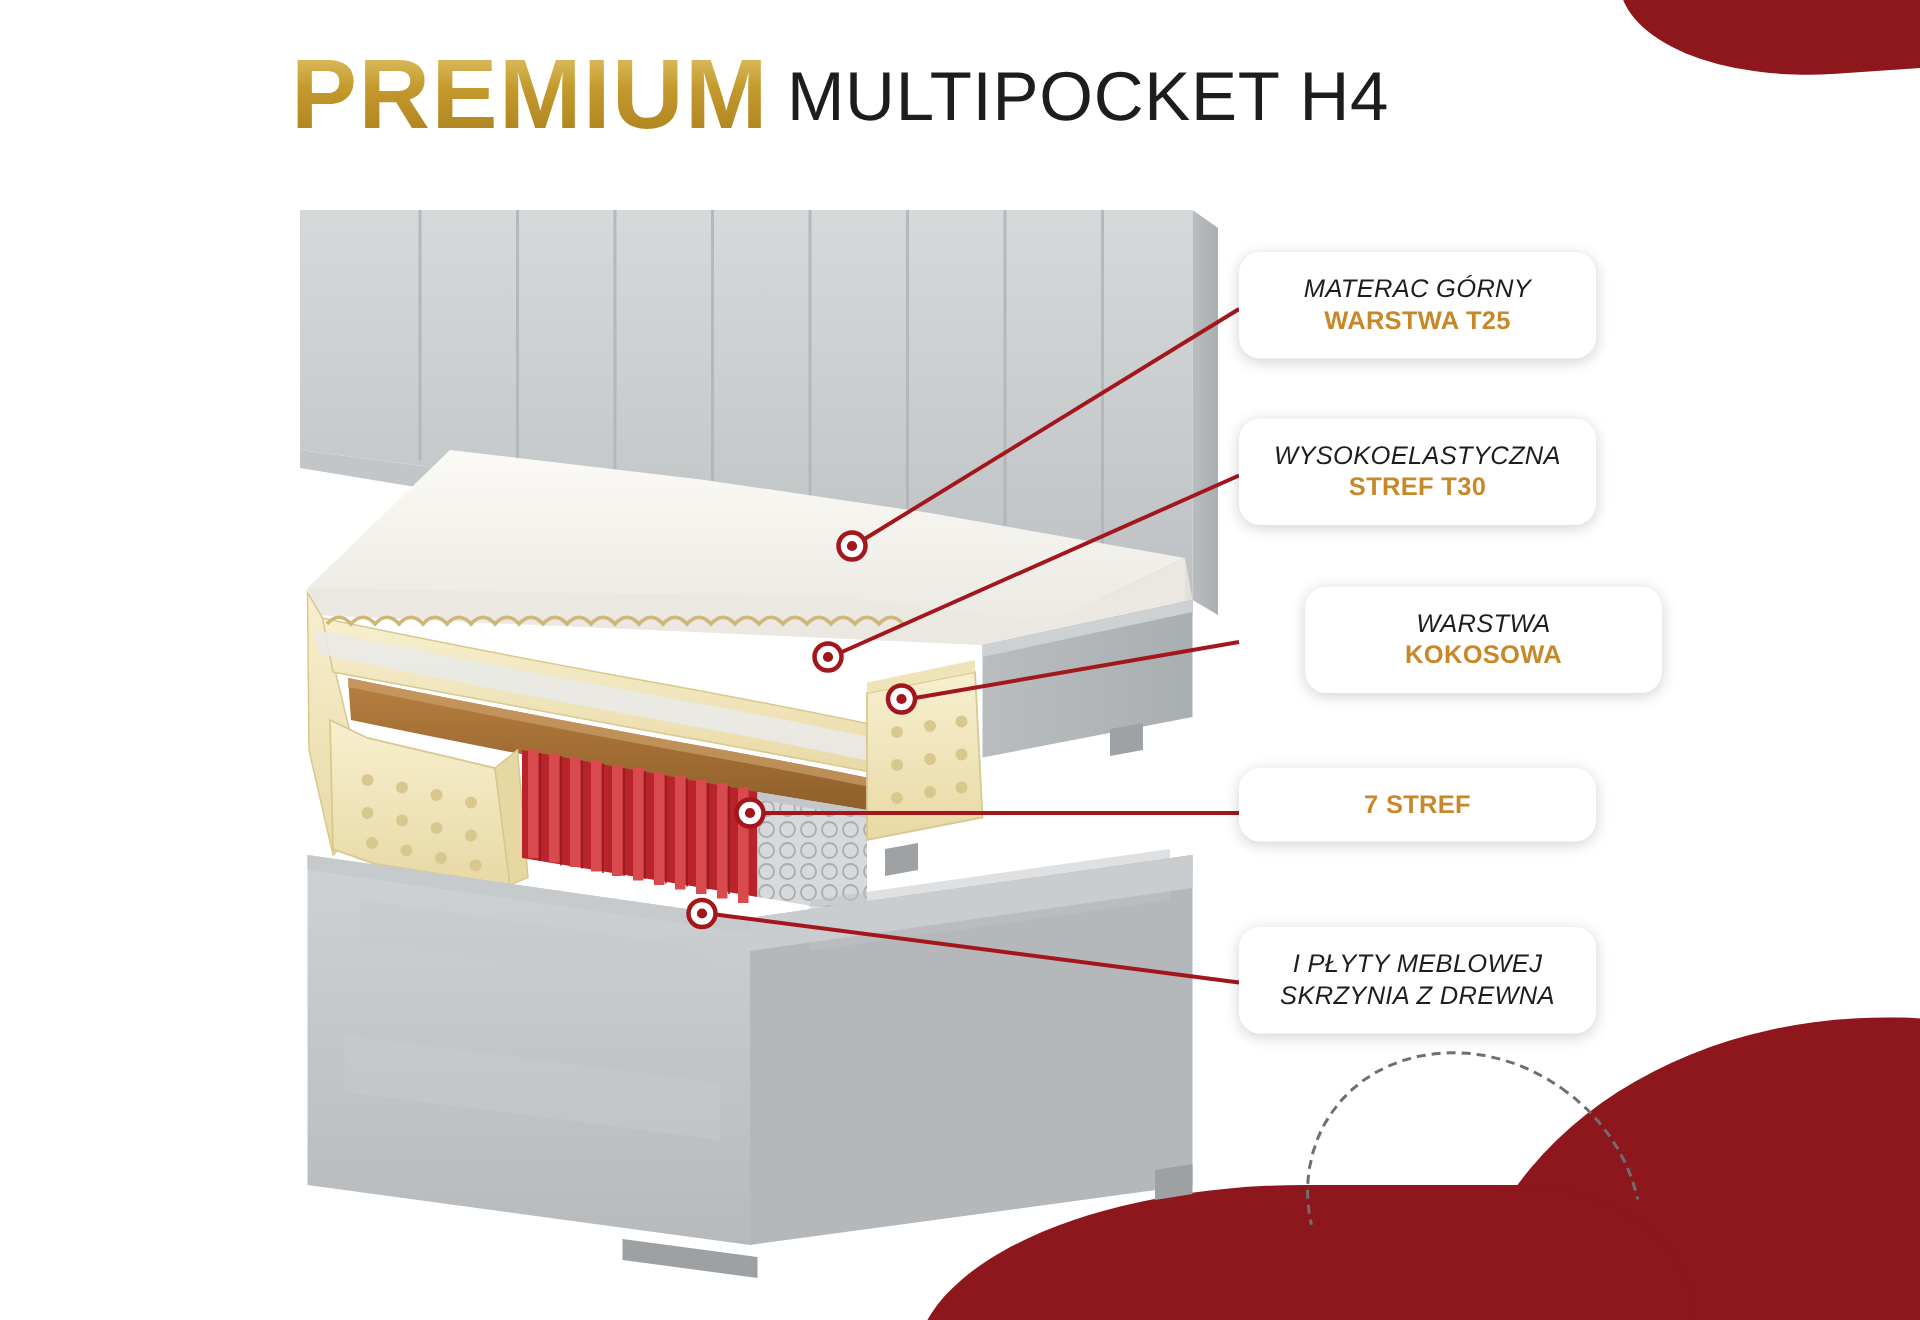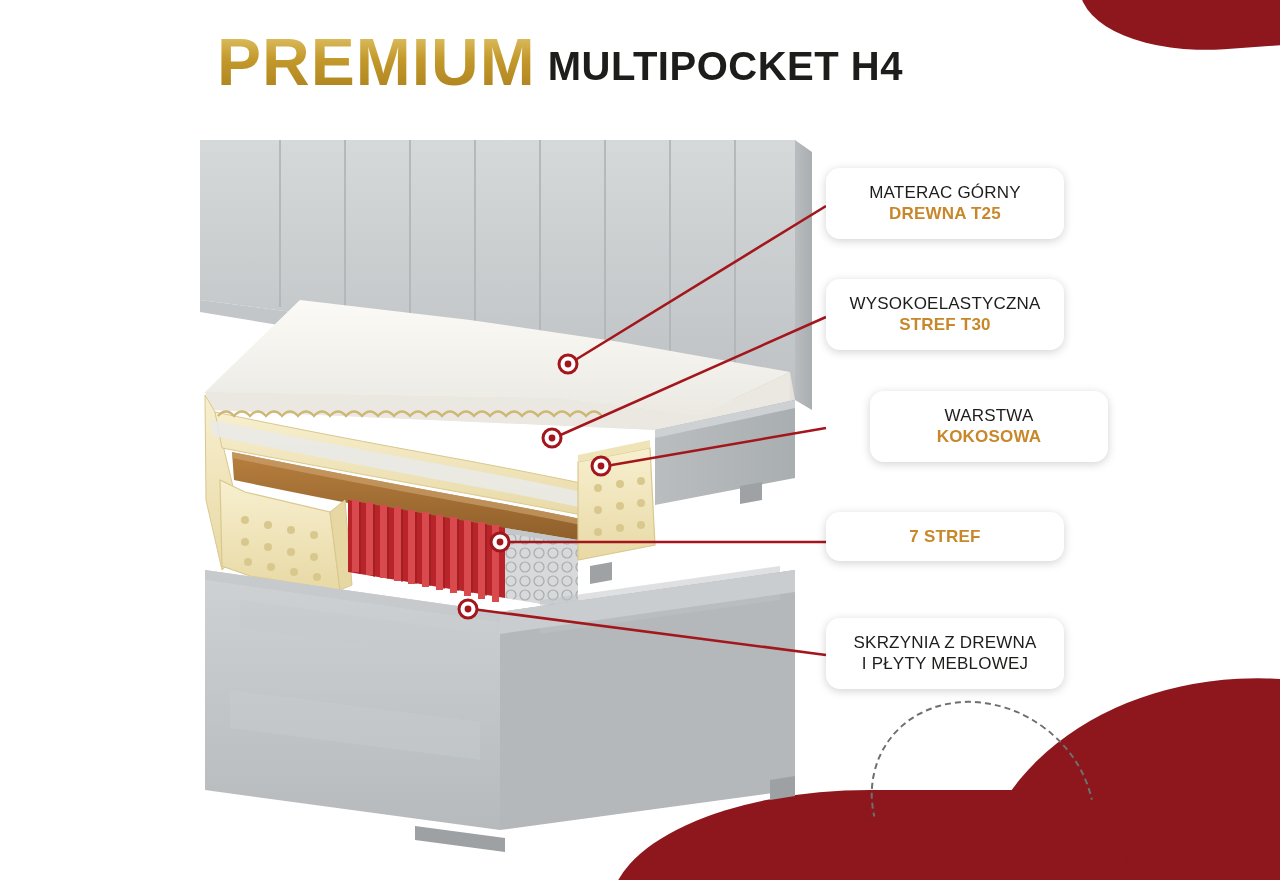--- a/index.html
+++ b/index.html
@@ -73,22 +73,22 @@
     font-size: 66px;
     font-weight: bold;
     letter-spacing: 1px;
     color: #c9a227;
     background: linear-gradient(180deg, #e8cf7a 0%, #c49a2d 45%, #a87d1b 100%);
     -webkit-background-clip: text;
     background-clip: text;
     color: transparent;
   }
   .title-rest {
-    font-size: 40px;
-    font-weight: bold;
+    font-size: 46px;
+    font-weight: normal;
     color: #1d1d1b;
     letter-spacing: 0.5px;
     position: relative;
     top: -5px;
     margin-left: 12px;
   }
 
   
   .callout {
     position: absolute;
@@ -103,20 +103,21 @@
     color: #1d1d1b;
     letter-spacing: 0.2px;
   }
   .callout .hl {
     color: #c8882a;
     font-weight: bold;
     display: block;
   }
   .callout .plain {
     display: block;
+    font-style: italic;
   }
   .c1 { left: 826px; top: 168px; }
   .c2 { left: 826px; top: 279px; }
   .c3 { left: 870px; top: 391px; }
   .c4 { left: 826px; top: 512px; }
   .c5 { left: 826px; top: 618px; }
 
   
   svg.scene {
     position: absolute;
@@ -330,33 +331,33 @@
     </g>
     <g>
       <circle cx="468" cy="609" r="9" fill="#ffffff" stroke="#a3161c" stroke-width="3"></circle>
       <circle cx="468" cy="609" r="3.4" fill="#a3161c"></circle>
     </g>
   </g>
 </svg>
 
 <div class="callout c1">
   <span class="plain">MATERAC GÓRNY</span>
-  <span class="hl">DREWNA T25</span>
+  <span class="hl">WARSTWA T25</span>
 </div>
 
 <div class="callout c2">
   <span class="plain">WYSOKOELASTYCZNA</span>
   <span class="hl">STREF T30</span>
 </div>
 
 <div class="callout c3">
   <span class="plain">WARSTWA</span>
   <span class="hl">KOKOSOWA</span>
 </div>
 
 <div class="callout c4">
   <span class="hl">7 STREF</span>
 </div>
 
 <div class="callout c5">
+  <span class="plain">I PŁYTY MEBLOWEJ</span>
   <span class="plain">SKRZYNIA Z DREWNA</span>
-  <span class="plain">I PŁYTY MEBLOWEJ</span>
 </div>
 
 </body></html>

